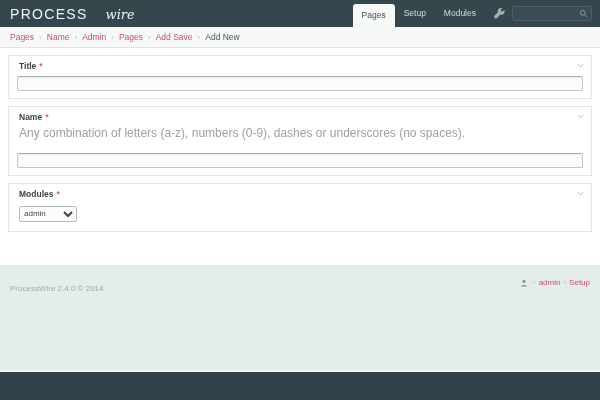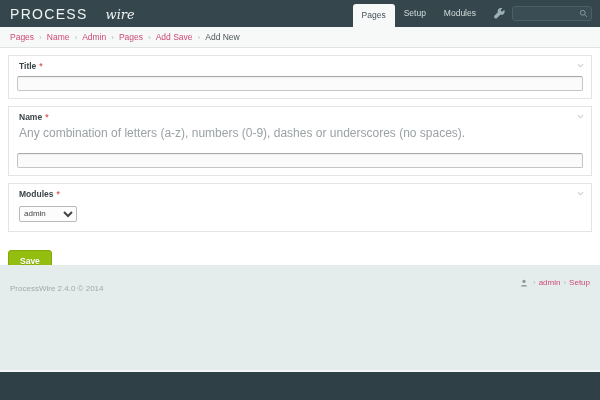--- a/index.html
+++ b/index.html
@@ -147,21 +147,20 @@
       <span class="collapse-toggle">
         <svg width="7" height="5" viewBox="0 0 8 5">
             <polyline points="1,1 4,4 7,1" fill="none" stroke="#c9ced0" stroke-width="1.2"></polyline>
           </svg>
       </span>
       <select class="template-select">
         <option>admin</option>
       </select>
     </div>
 
-    <button class="save-btn">Save</button>
   </div>
 
   <div class="footer">
     <span class="footer-version">ProcessWire 2.4.0 © 2014</span>
     <div class="footer-user">
       <span class="user-icon">
         <svg width="8" height="8" viewBox="0 0 10 10">
           <circle cx="5" cy="3" r="2.1" fill="#8a9999"></circle>
           <path d="M0.8 9.5 C0.8 6.8 9.2 6.8 9.2 9.5 Z" fill="#8a9999"></path>
         </svg>

